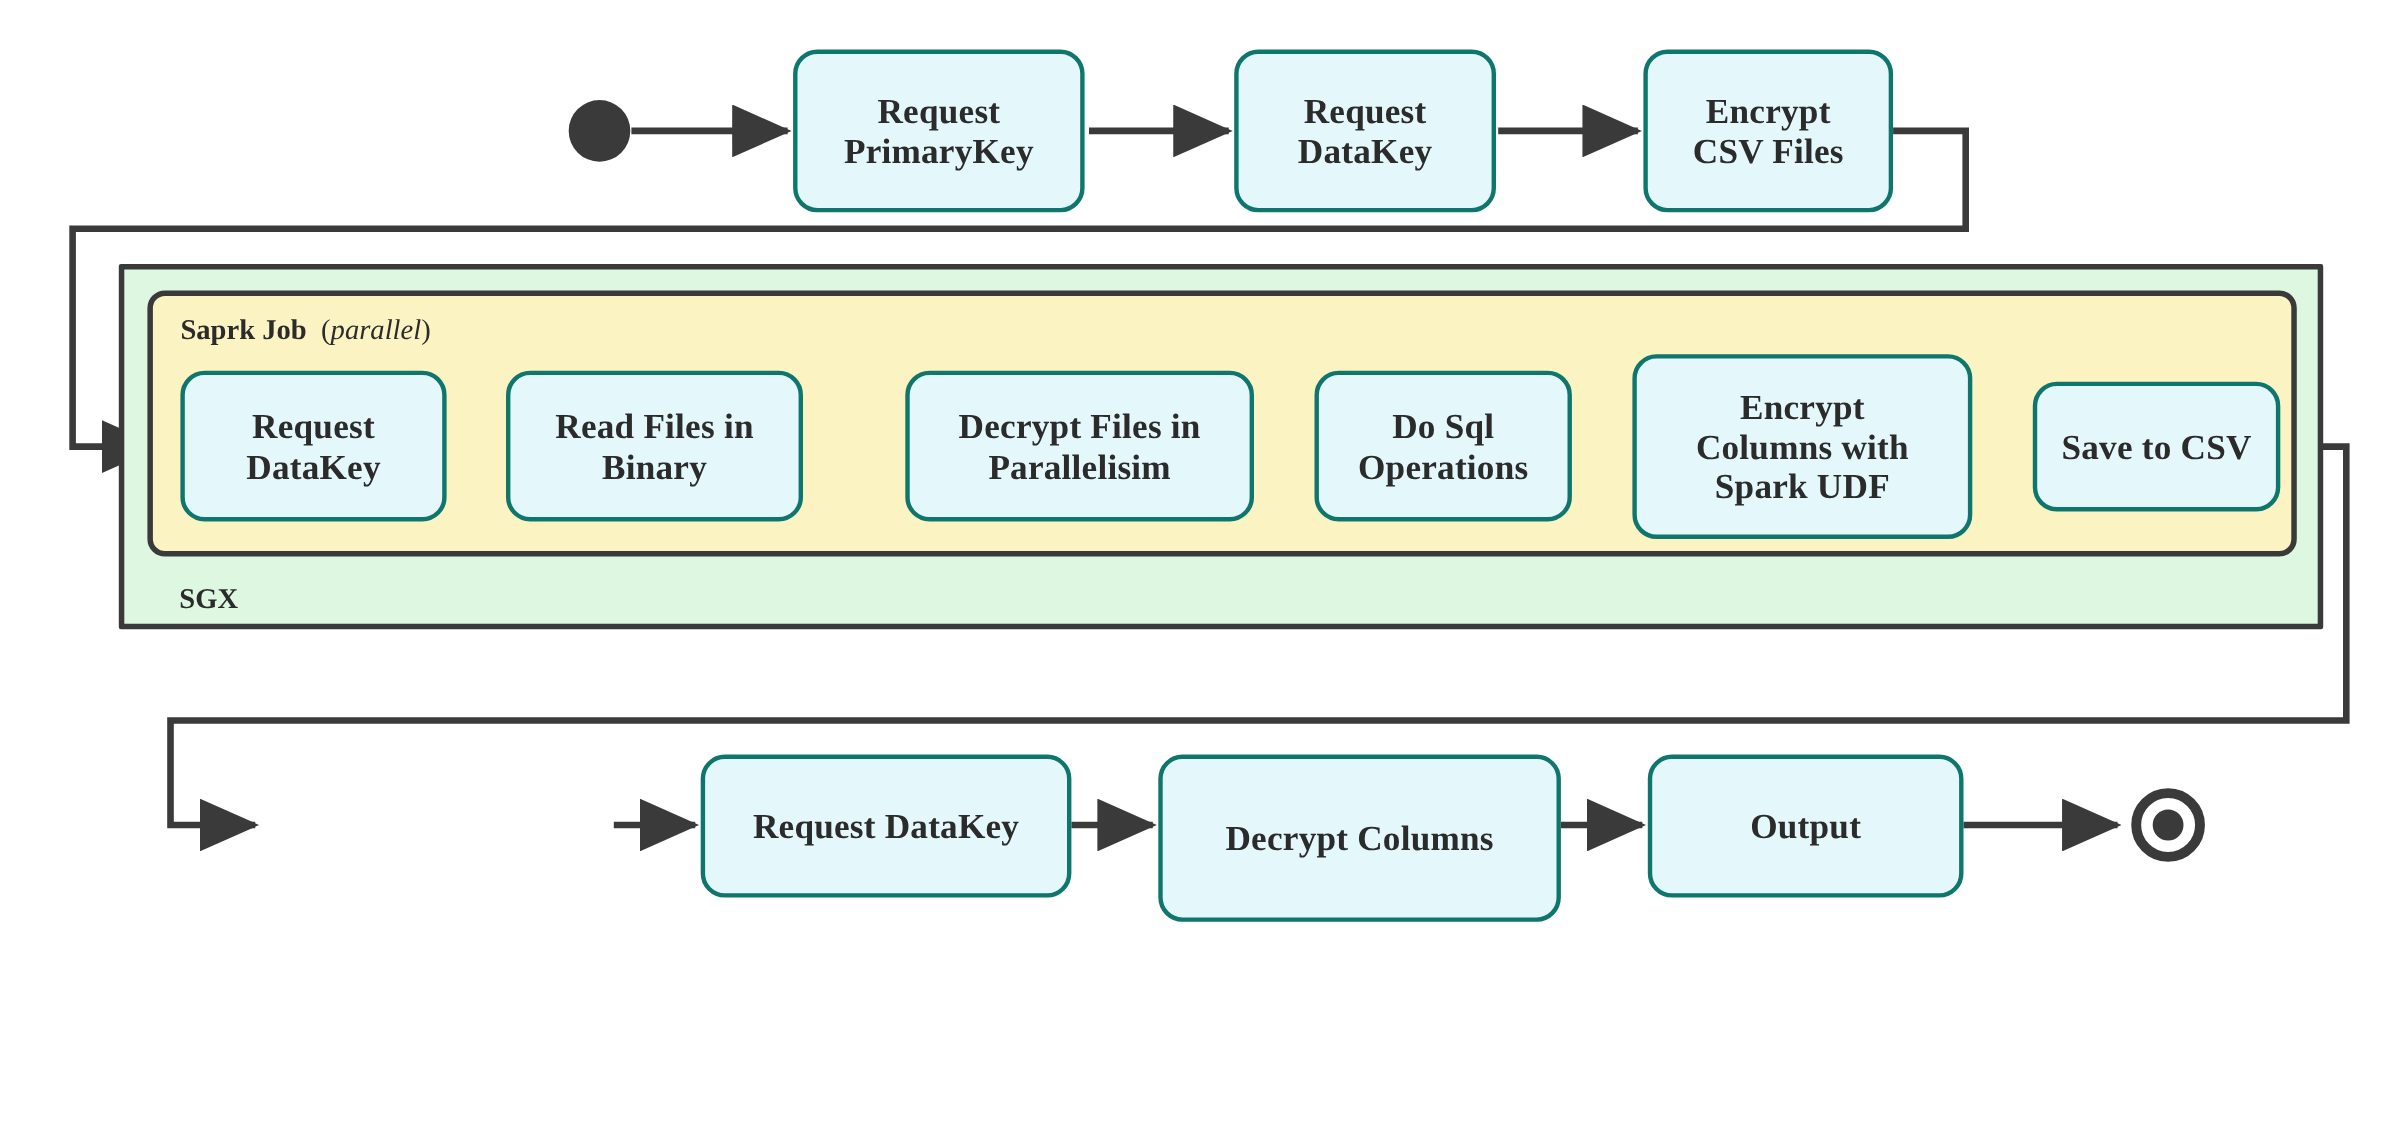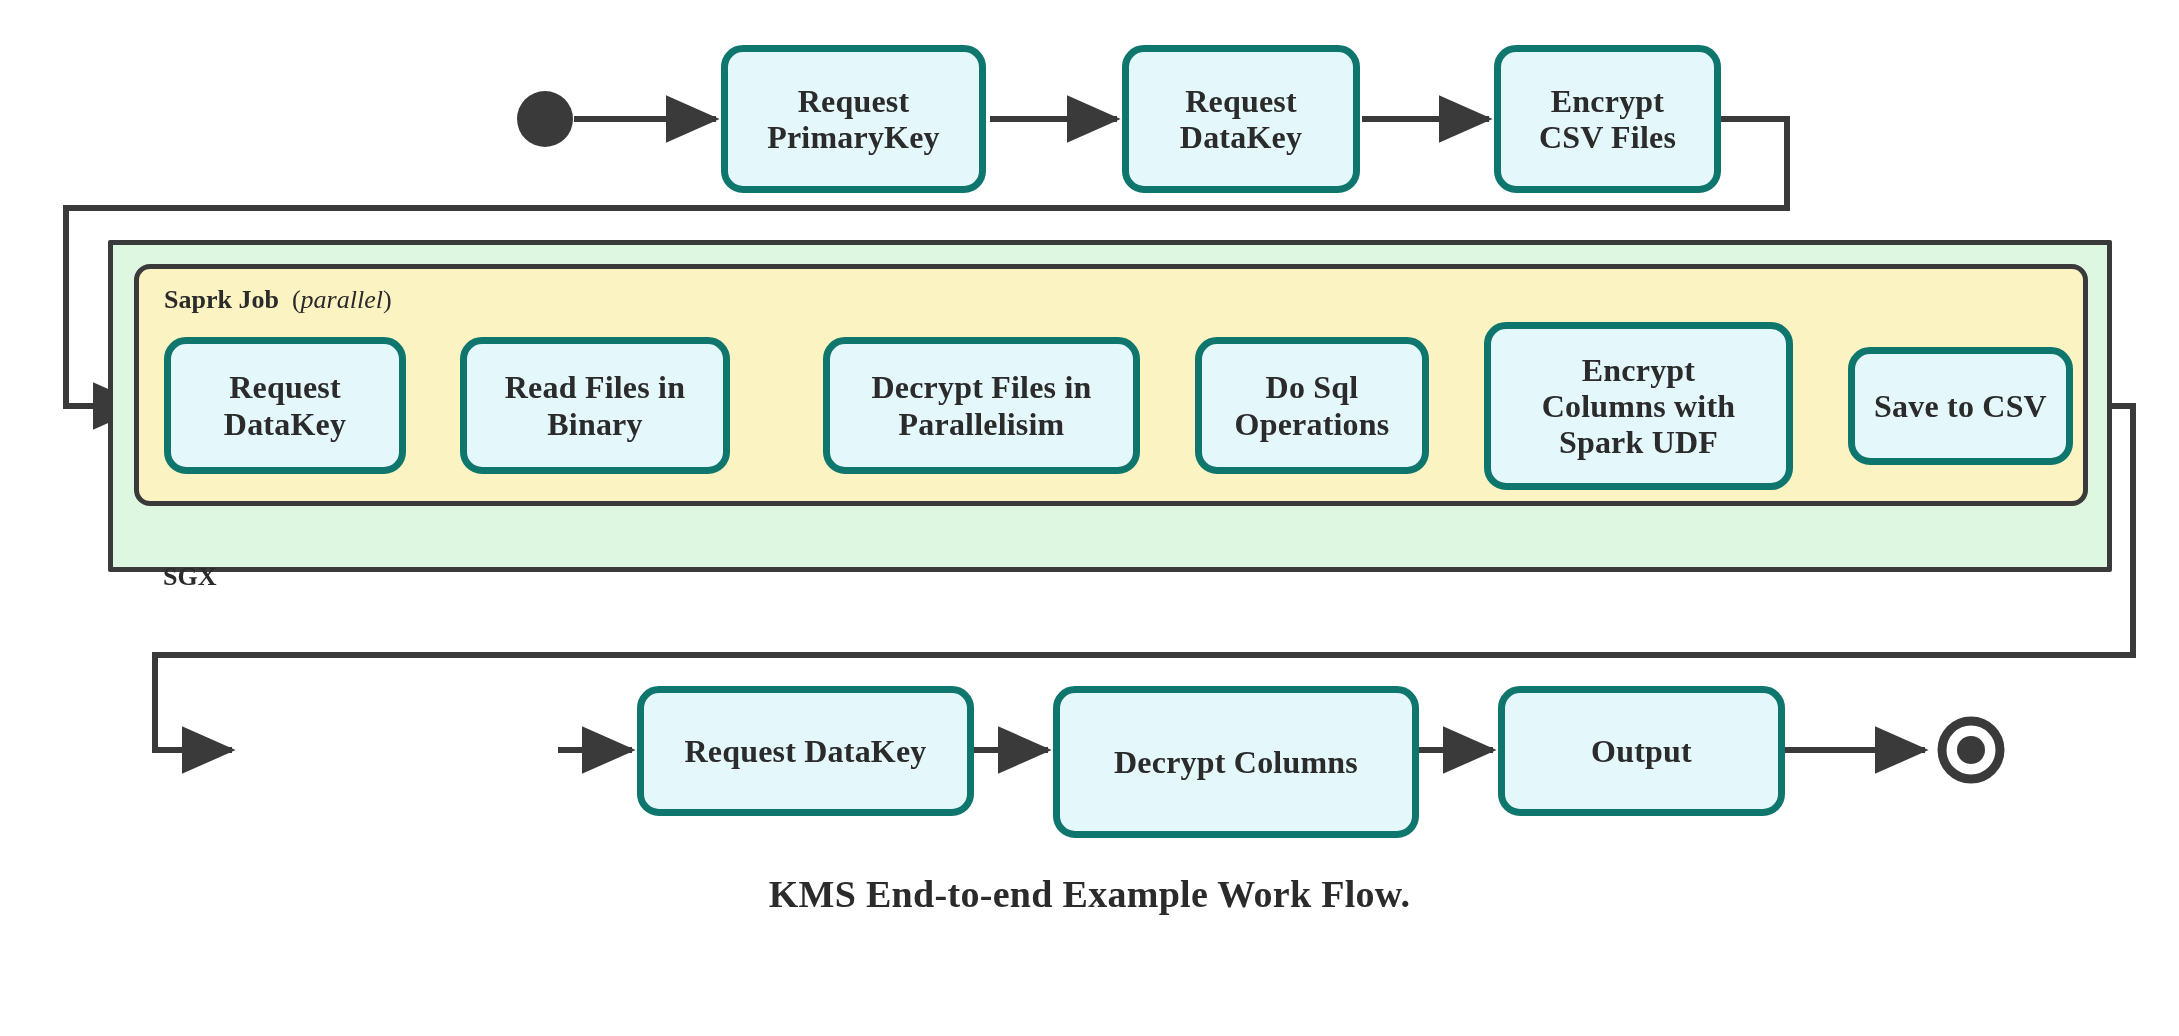--- a/index.html
+++ b/index.html
@@ -22,21 +22,21 @@
     position: absolute;
     left: 0;
     top: 0;
     width: 2179px;
     height: 1036px;
   }
   .node-box {
     position: absolute;
     box-sizing: border-box;
     background: #e4f7fb;
-    border: 7px solid #0f766e;
+    border: 4px solid #0f766e;
     border-radius: 22px;
     display: flex;
     align-items: center;
     justify-content: center;
     text-align: center;
     font-weight: bold;
     font-size: 32px;
     line-height: 1.13;
     color: #2b2b2b;
     letter-spacing: 0.2px;
@@ -115,21 +115,21 @@
     <line x1="558" y1="750" x2="632" y2="750" stroke="#3a3a3a" stroke-width="6" marker-end="url(#arrowhead)"></line>
     <line x1="974" y1="750" x2="1048" y2="750" stroke="#3a3a3a" stroke-width="6" marker-end="url(#arrowhead)"></line>
     <line x1="1419" y1="750" x2="1493" y2="750" stroke="#3a3a3a" stroke-width="6" marker-end="url(#arrowhead)"></line>
     <line x1="1785" y1="750" x2="1925" y2="750" stroke="#3a3a3a" stroke-width="6" marker-end="url(#arrowhead)"></line>
 
     <circle cx="1971" cy="750" r="29" fill="#ffffff" stroke="#3a3a3a" stroke-width="9"></circle>
     <circle cx="1971" cy="750" r="14" fill="#3a3a3a"></circle>
   </svg>
 
   <div class="group-box group-sgx" style="left:108px; top:240px; width:2004px; height:332px;"></div>
-  <div class="group-label" style="left:163px; top:530px;margin-top:32px;">SGX</div>
+  <div class="group-label" style="left:163px; top:530px;">SGX</div>
 
   <div class="group-box group-spark" style="left:134px; top:264px; width:1954px; height:242px;"></div>
   <div class="group-label" style="left:164px; top:285px;">
     <span>Saprk Job</span><span>&nbsp; </span><span class="paren">(</span><span class="sub">parallel</span><span class="paren">)</span>
   </div>
 
   <div class="node-box" style="left:721px; top:45px; width:265px; height:148px;">Request
 PrimaryKey</div>
   <div class="node-box" style="left:1122px; top:45px; width:238px; height:148px;">Request
 DataKey</div>
@@ -146,15 +146,14 @@
 Operations</div>
   <div class="node-box" style="left:1484px; top:322px; width:309px; height:168px;">Encrypt
 Columns with
 Spark UDF</div>
   <div class="node-box" style="left:1848px; top:347px; width:225px; height:118px;">Save to CSV</div>
 
   <div class="node-box" style="left:637px; top:686px; width:337px; height:130px;">Request DataKey</div>
   <div class="node-box" style="left:1053px; top:686px; width:366px; height:152px;">Decrypt Columns</div>
   <div class="node-box" style="left:1498px; top:686px; width:287px; height:130px;">Output</div>
 
-  <div id="caption">KMS End-to-end Example Work Flow.</div>
 
 </div>
 
 </body></html>

